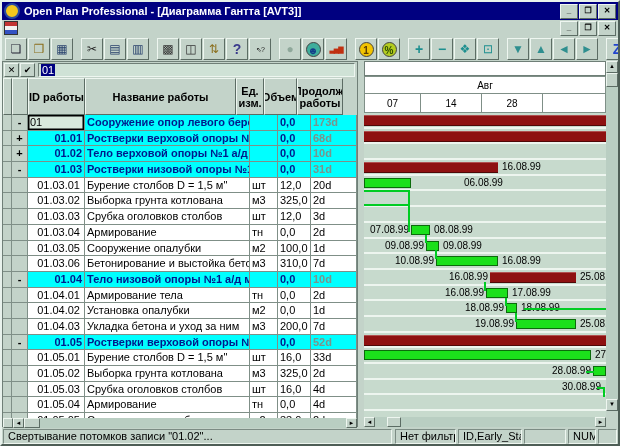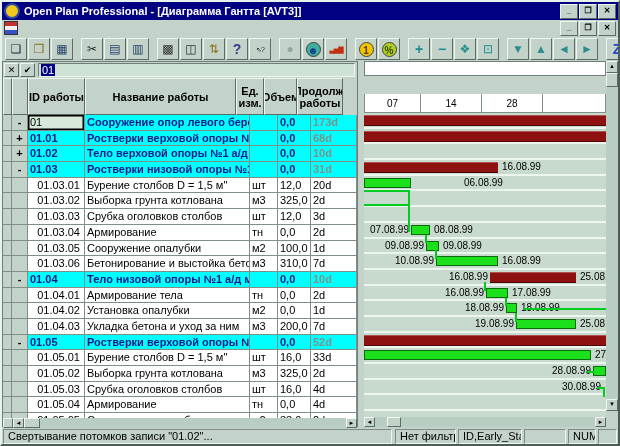--- a/index.html
+++ b/index.html
@@ -48,21 +48,21 @@
     display:flex;align-items:center;justify-content:center;text-align:center;font-weight:bold;
     white-space:pre-line;line-height:12px;overflow:hidden;}
   
   .tbody{position:absolute;left:0;top:53px;width:354px;height:303px;overflow:hidden;background:#cfdfd5;}
   .trow{display:flex;height:15.7px;box-sizing:border-box;}
   .c{box-sizing:border-box;border-right:1px solid #7f8f87;border-bottom:1px solid #7f8f87;
     overflow:hidden;white-space:nowrap;line-height:14px;padding:0 2px;}
   .csel,.cexp{background:#c3d3c9;text-align:center;font-weight:bold;padding:0;}
   .trow.summary .c{background:#00ffff;color:#001a8c;font-weight:bold;}
   .trow.summary .csel,.trow.summary .cexp{background:#c3d3c9;color:#000;}
-  .trow.summary .cid{text-align:left;}
+  .trow.summary .cid{text-align:right;}
   .trow.summary .cdur{color:#7a948c;}
   .trow.task .c{background:#ffffff;color:#000;}
   .trow.task .csel,.trow.task .cexp{background:#c3d3c9;}
   .trow.task .cid{text-align:right;padding-right:4px;}
   .cid.focused{background:#d8e9dc !important;color:#000 !important;font-weight:normal !important;
     text-align:left !important;box-shadow:inset 0 0 0 1.5px #000;}
   
   .hscroll{position:absolute;left:0;top:356px;height:10px;background:#b9cec2;display:flex;}
   .sbtn{background:#c3d3c9;box-sizing:border-box;border:1px solid;border-color:#eef6f0 #5c6c64 #5c6c64 #eef6f0;
     font-size:6px;line-height:8px;text-align:center;color:#000;flex:none;}
@@ -352,20 +352,21 @@
         <div class="sthumb" style="width:10px"></div>
         <div class="sbtn" style="width:11px">◄</div>
         <div class="sthumb" style="width:16px"></div>
         <div class="strack"></div>
         <div class="sbtn" style="width:11px">►</div>
       </div>
     </div>
 
     <div class="gantt-pane">
       <div class="gtop"></div>
+      <div class="gmonth">Авг</div>
       <div class="gweeks" id="gweeks">
           <div class="wcell" style="width: 56px;">07</div>
           <div class="wcell" style="width: 61px;">14</div>
           <div class="wcell" style="width: 61px;">28</div>
         </div>
       <div class="gbody" id="gbody">
           <div class="grow">
             <div class="bar summary" style="left: 0px; width: 242px;"></div>
           </div>
           <div class="grow">

